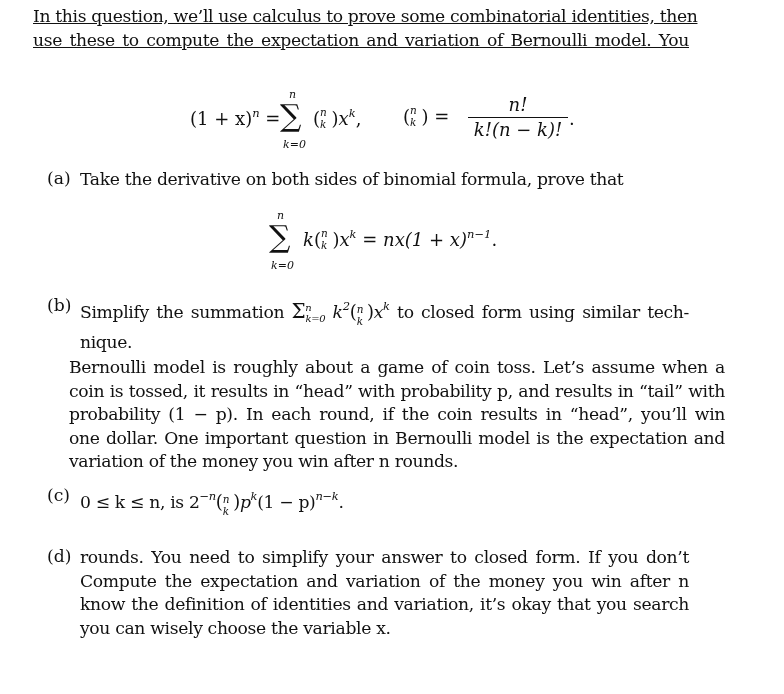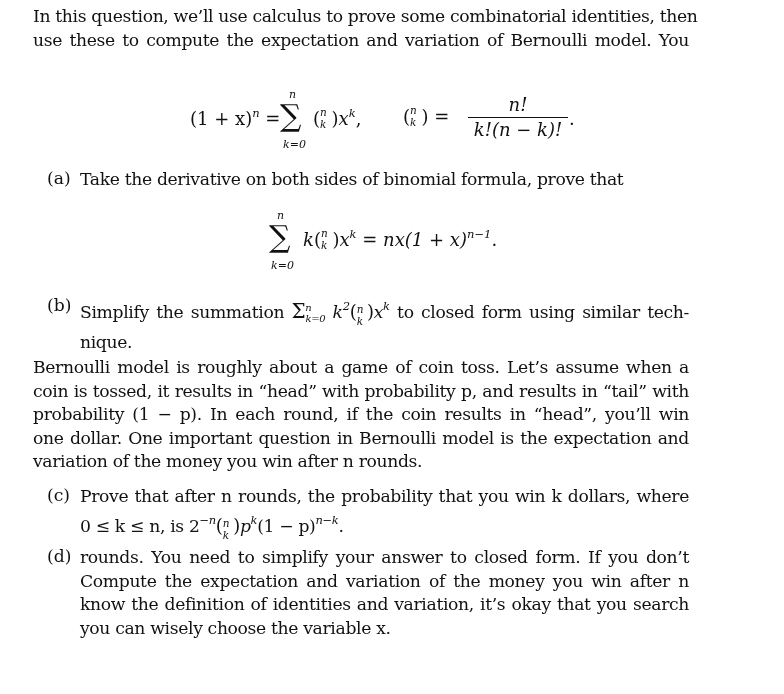--- a/index.html
+++ b/index.html
@@ -26,21 +26,21 @@
   .binom .bn, .binom .bk { position: absolute; font-size: 10.5px; font-style: italic; left: 7px; }
   .frac { position: absolute; text-align: center; }
   .frac .num { display: block; border-bottom: 1px solid #111; padding: 0 2px 2px; }
   .frac .den { display: block; padding-top: 1px; }
 </style>
 </head>
 <body>
 
 <div class="page">
 
-  <div class="para" style="top:5px;">
+  <div class="para" style="top:5px;text-decoration:underline;">
     <span class="line">In this question, we’ll use calculus to prove some combinatorial identities, then</span>
     <span class="line">use these to compute the expectation and variation of Bernoulli model.  You</span>
   </div>
 
   <div style="position:absolute; left:150px; top:84px; width:420px; height:70px;">
     <span class="disp" style="left:7px; top:22px;">
       <span>(1 + x)</span><span class="sup">n</span>
       <span>=</span>
     </span>
     <span class="lim" style="left:106px; top:4px;">n</span>
@@ -76,32 +76,31 @@
   </div>
 
   <div class="item" style="top:295px;">
     <span class="lbl">(b)</span>
     <span class="body" style="top:0;">
       <span class="line"><span>Simplify the summation </span><span style="font-size:20px;">Σ</span><span style="font-size:10px; font-style:italic; vertical-align:7px;">n</span><span style="font-size:10px; font-style:italic; vertical-align:-4px; margin-left:-6px;">k=0</span> <i>k</i><span class="sup">2</span><span class="binom">(<span class="bn" style="top:-2px;">n</span><span class="bk" style="top:10px;">k</span>&nbsp;&nbsp;)</span><i>x</i><span class="sup">k</span><span> to closed form using similar tech-</span></span>
       <span class="line last">nique.</span>
     </span>
   </div>
 
-  <div class="para" style="top:356px;">
+  <div class="para" style="top:356px;margin-left:36px;">
     <span class="line">Bernoulli model is roughly about a game of coin toss.  Let’s assume when a</span>
     <span class="line">coin is tossed, it results in “head” with probability p, and results in “tail” with</span>
     <span class="line">probability (1 − p).  In each round, if the coin results in “head”, you’ll win</span>
     <span class="line">one dollar.  One important question in Bernoulli model is the expectation and</span>
     <span class="line last">variation of the money you win after n rounds.</span>
   </div>
 
   <div class="item" style="top:485px;">
     <span class="lbl">(c)</span>
     <span class="body" style="top:0;">
-      <span class="line">Prove that after n rounds, the probability that you win k dollars, where</span>
       <span class="line last"><span>0 ≤ k ≤ n, is 2</span><span class="sup">−n</span><span class="binom">(<span class="bn" style="top:-2px;">n</span><span class="bk" style="top:10px;">k</span>&nbsp;&nbsp;)</span><i>p</i><span class="sup">k</span><span>(1 − p)</span><span class="sup">n−k</span><span>.</span></span>
     </span>
   </div>
 
   <div class="item" style="top:546px;">
     <span class="lbl">(d)</span>
     <span class="body" style="top:0;">
       <span class="line">rounds.  You need to simplify your answer to closed form.  If you don’t</span>
       <span class="line">Compute the expectation and variation of the money you win after n</span>
       <span class="line">know the definition of identities and variation, it’s okay that you search</span>

